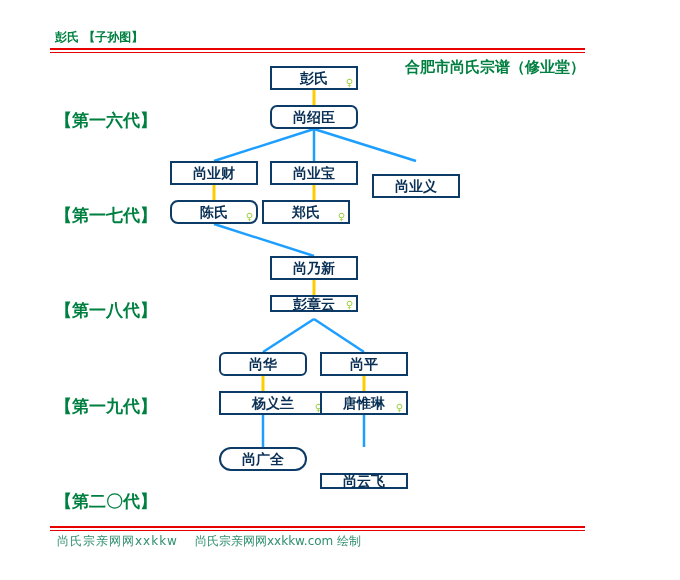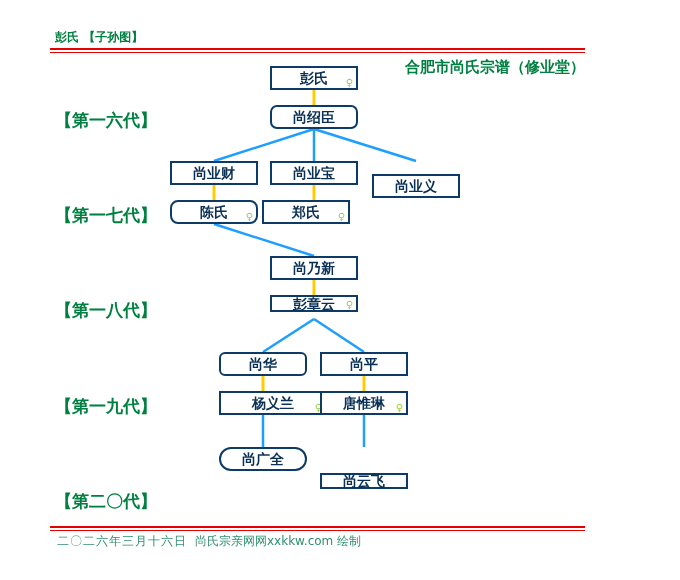--- a/index.html
+++ b/index.html
@@ -131,15 +131,15 @@
       </div>
       <div class="person" style="left: 219px; top: 447px; width: 88px; height: 24px; border-radius: 12px;">
     <span class="pname">尚广全</span>
   </div>
       <div class="person" style="left: 320px; top: 447px; width: 88px; height: 16px; margin-top: 26px;">
     <span class="pname">尚云飞</span>
   </div>
     </div>
 
   <div class="rule rule-bottom"></div>
-  <span class="footer-date">二〇二六年三月十六日</span>
+  <span class="footer-date">尚氏宗亲网网xxkkw</span>
   <span class="footer-credit">尚氏宗亲网网xxkkw.com 绘制</span>
 </div>
 
 </body></html>

